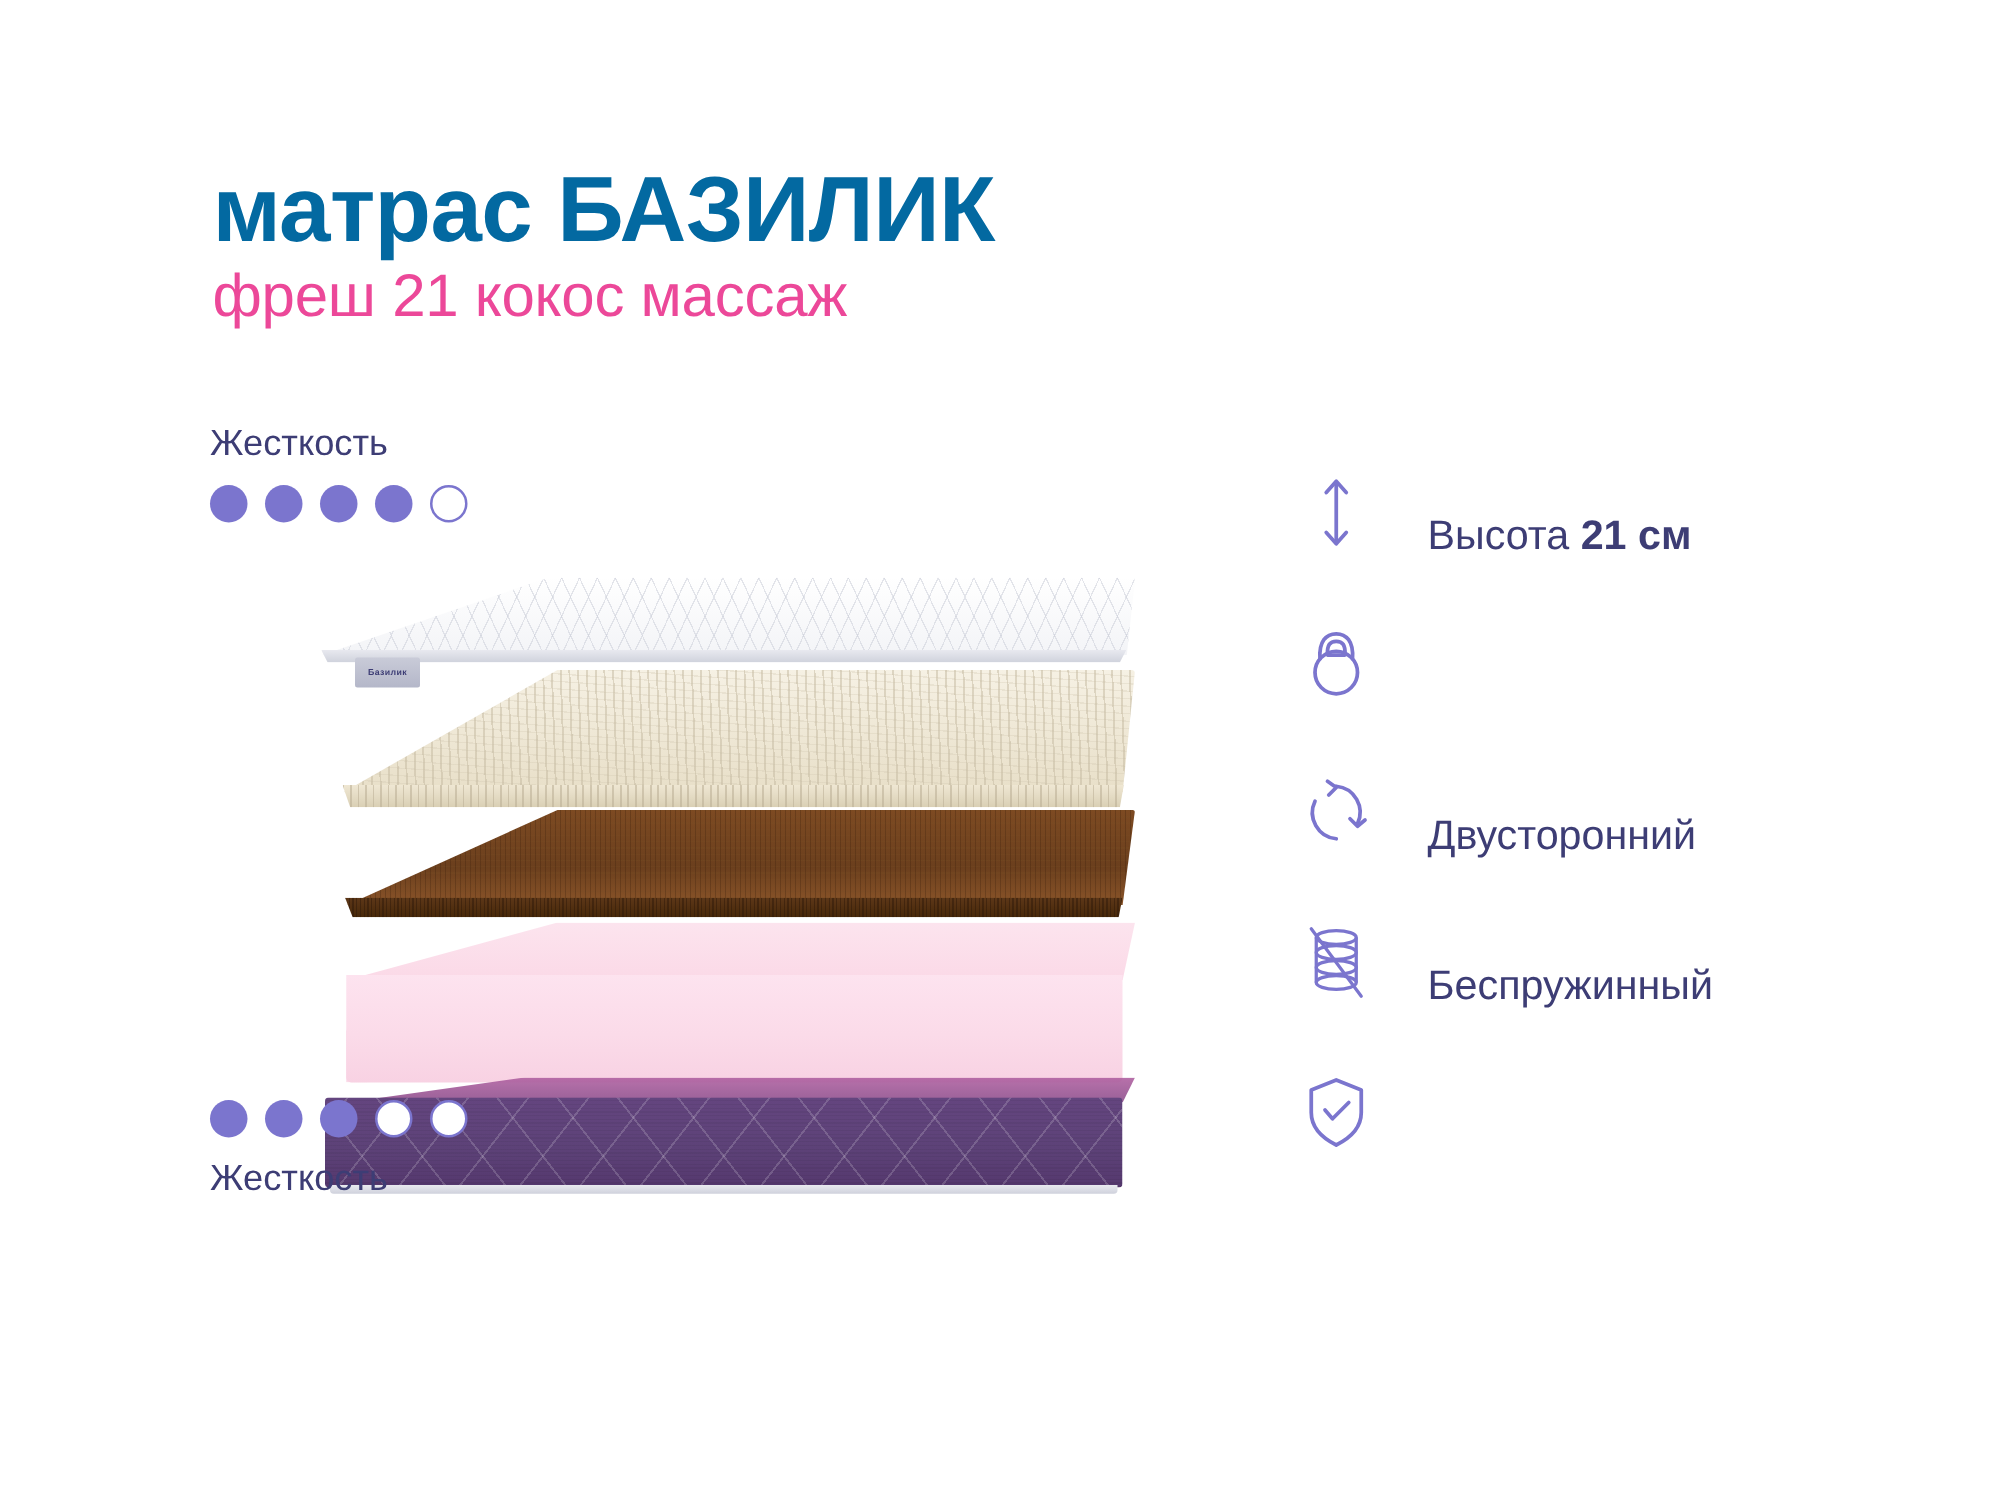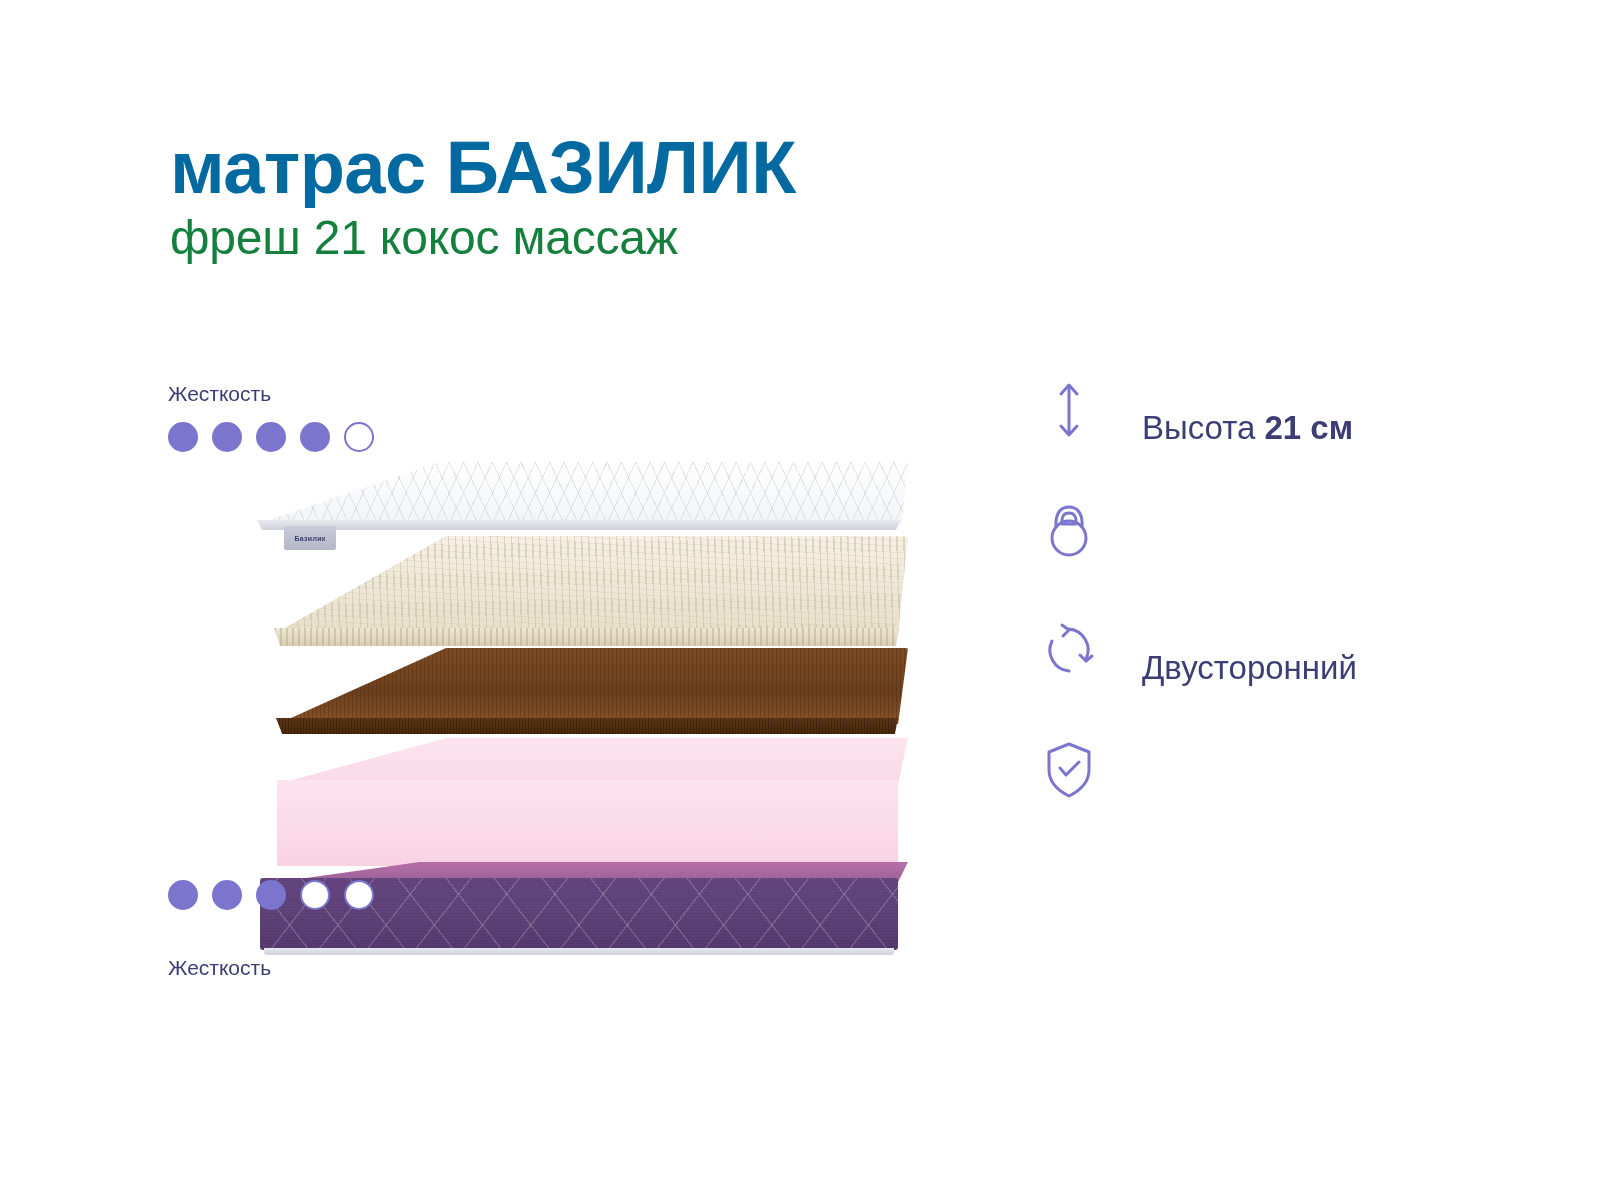--- a/index.html
+++ b/index.html
@@ -15,29 +15,29 @@
 
   
   .title-block{position:absolute;left:170px;top:132px;}
   .title-main{
     font-size:74px;line-height:0.98;font-weight:700;
     color:#0369a1;letter-spacing:-0.5px;white-space:nowrap;
   }
   .title-sub{
     margin-top:8px;
     font-size:48px;line-height:1.05;font-weight:400;
-    color:#15803d;letter-spacing:-0.2px;white-space:nowrap;
+    color:#ec4899;letter-spacing:-0.2px;white-space:nowrap;
   }
 
   
   .firm{position:absolute;}
   .firm-top{left:168px;top:336px;}
   .firm-bottom{left:168px;top:880px;}
   .firm-label{
-    font-size:21px;line-height:1.32;font-weight:400;color:#3d3d75;margin-top:44px;
+    font-size:29px;line-height:1.32;font-weight:400;color:#3d3d75;
   }
   .dots{display:flex;gap:14px;}
   .firm-top .dots{margin-top:14px;}
   .firm-bottom .dots{margin-bottom:14px;}
   .dot{
     width:30px;height:30px;border-radius:50%;
     box-sizing:border-box;
   }
   .dot.on{background:#7b75ce;}
   .dot.off{background:#ffffff;border:2px solid #7b75ce;}
@@ -260,20 +260,35 @@
         <svg width="58" height="58" viewBox="0 0 58 58" fill="none">
           <path d="M29 8 A21 21 0 0 1 46 38" stroke="#7b75ce" stroke-width="3" fill="none" stroke-linecap="round"></path>
           <path d="M29 50 A21 21 0 0 1 12 20" stroke="#7b75ce" stroke-width="3" fill="none" stroke-linecap="round"></path>
           <path d="M22 4 L29 9 L23 15" stroke="#7b75ce" stroke-width="3" fill="none" stroke-linecap="round" stroke-linejoin="round"></path>
           <path d="M40 34 L46 40 L52 35" stroke="#7b75ce" stroke-width="3" fill="none" stroke-linecap="round" stroke-linejoin="round"></path>
         </svg>
       </span>
       <span class="ftext"><span>Двусторонний</span><b></b></span>
     </div>
 
+    <div class="feature">
+      <span class="ficon">
+        <svg width="56" height="66" viewBox="0 0 56 66" fill="none">
+          <ellipse cx="28" cy="13" rx="16" ry="5.5" stroke="#7b75ce" stroke-width="2.6"></ellipse>
+          <ellipse cx="28" cy="25" rx="16" ry="5.5" stroke="#7b75ce" stroke-width="2.6"></ellipse>
+          <ellipse cx="28" cy="37" rx="16" ry="5.5" stroke="#7b75ce" stroke-width="2.6"></ellipse>
+          <ellipse cx="28" cy="49" rx="16" ry="5.5" stroke="#7b75ce" stroke-width="2.6"></ellipse>
+          <path d="M12 13 V49" stroke="#7b75ce" stroke-width="2.6"></path>
+          <path d="M44 13 V49" stroke="#7b75ce" stroke-width="2.6"></path>
+          <path d="M8 6 L48 60" stroke="#7b75ce" stroke-width="2.6" stroke-linecap="round"></path>
+          <path d="M48 6 L8 60" stroke="#7b75ce" stroke-width="2.6" stroke-linecap="round" opacity="0"></path>
+        </svg>
+      </span>
+      <span class="ftext"><span>Беспружинный</span><b></b></span>
+    </div>
 
     <div class="feature">
       <span class="ficon">
         <svg width="52" height="62" viewBox="0 0 52 62" fill="none">
           <path d="M26 5 L46 13 V31 C46 44 36 52 26 57 C16 52 6 44 6 31 V13 Z" stroke="#7b75ce" stroke-width="3" fill="none" stroke-linejoin="round"></path>
           <path d="M17 29 L23 36 L36 23" stroke="#7b75ce" stroke-width="3" fill="none" stroke-linecap="round" stroke-linejoin="round"></path>
         </svg>
       </span>
     </div>
 

